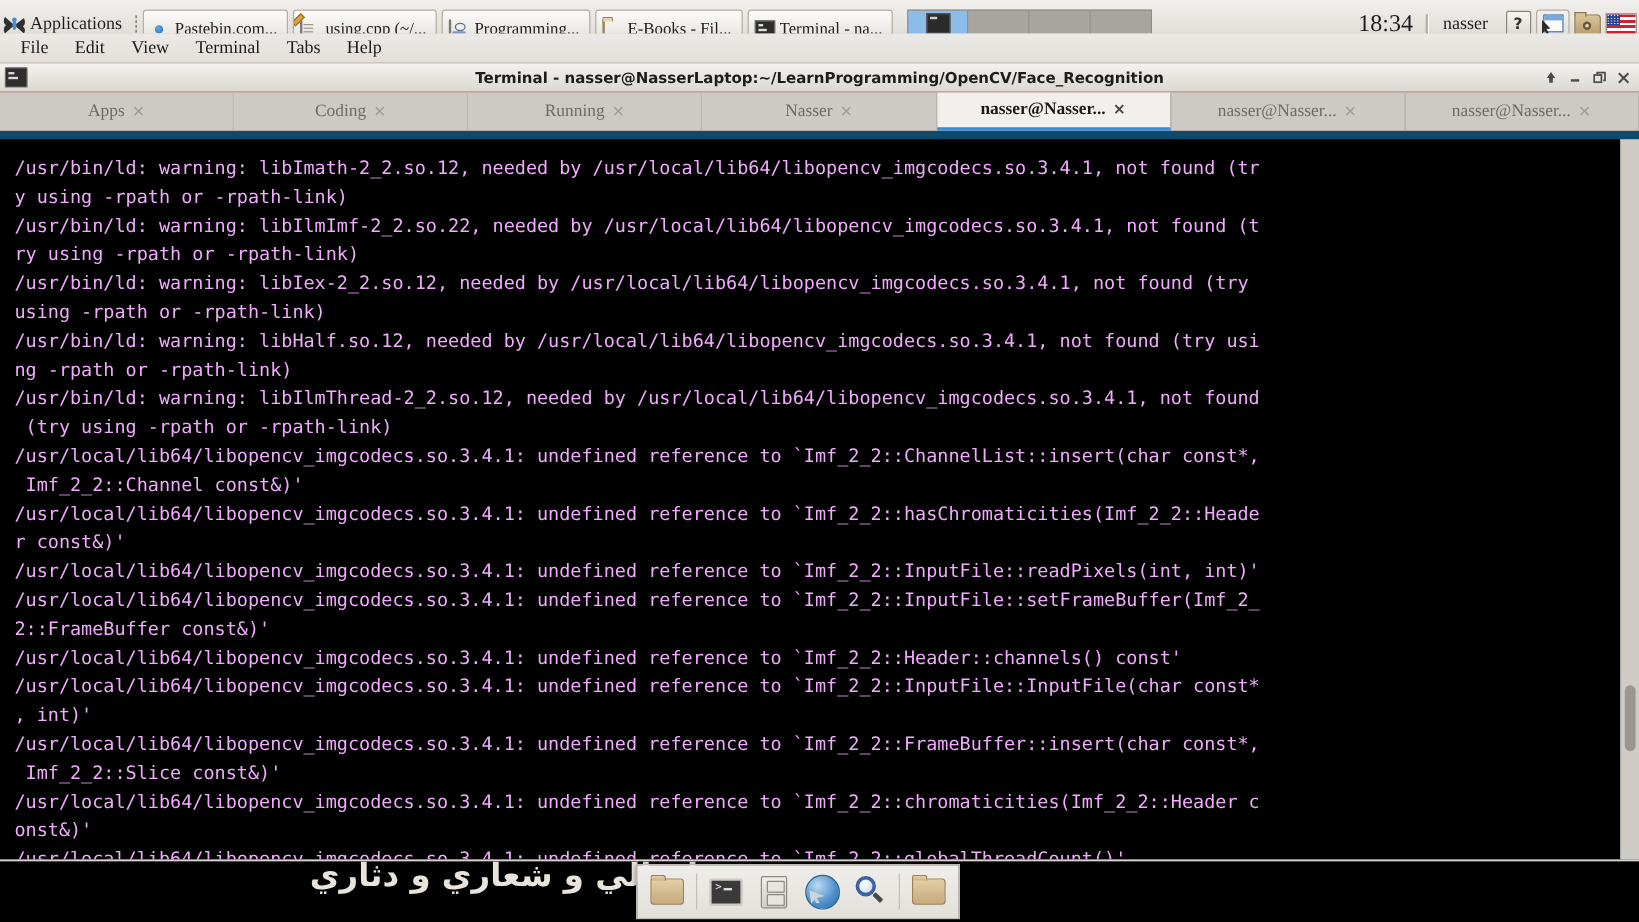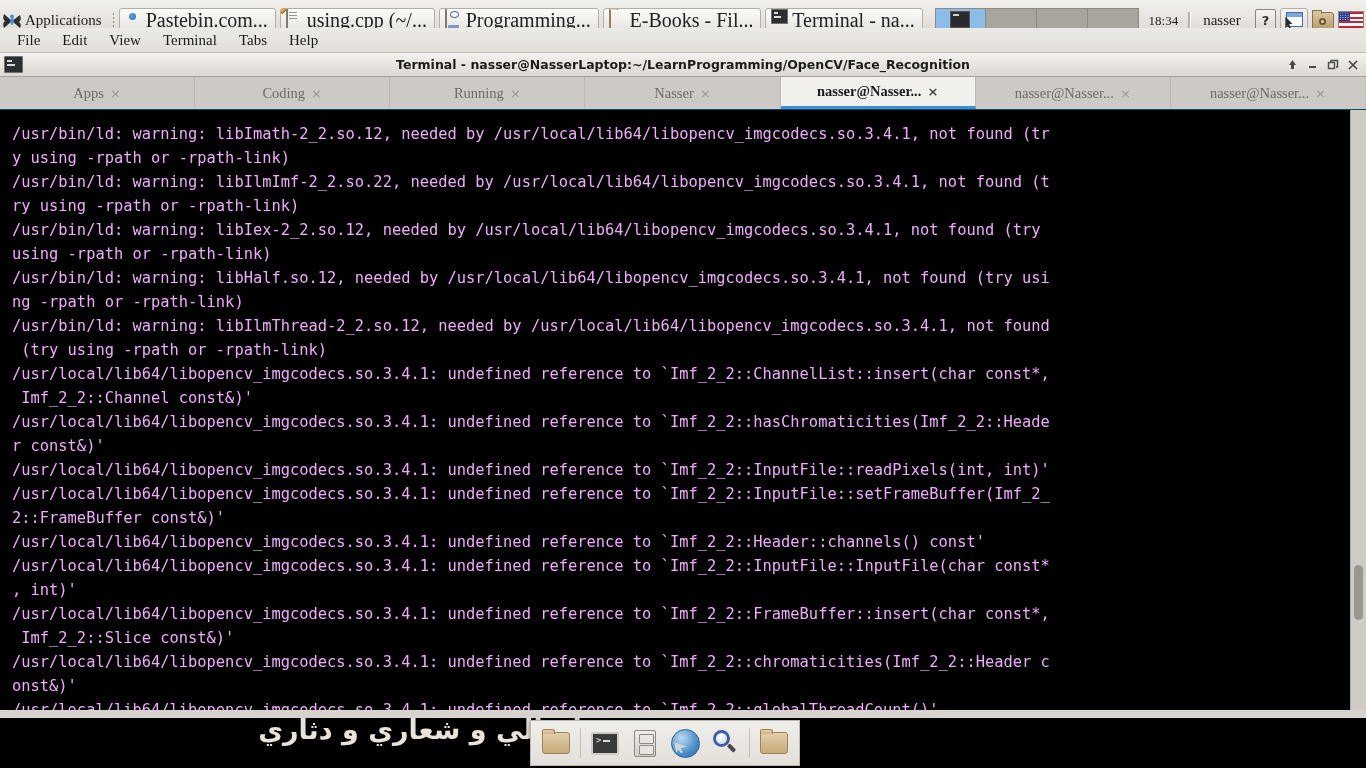--- a/index.html
+++ b/index.html
@@ -26,28 +26,28 @@
     font-size: 15px; color: #1d1d1d;
     cursor: default;
   }
   .butterfly { width: 20px; height: 18px; position: relative; flex: 0 0 auto; }
   .sep-dots {
     width: 3px; height: 18px; margin: 0 4px;
     background-image: radial-gradient(circle, #8d8980 1px, transparent 1px);
     background-size: 3px 4px;
   }
   .task-btn {
-    display: flex; align-items: flex-start; gap: 5px;
+    display: flex; align-items: flex-end; gap: 5px;
     height: 24px; padding: 0 8px 0 5px;
     margin-right: 4px;
     background: linear-gradient(to bottom, #fcfcfb, #e4e1dc);
     border: 1px solid #b3aea6;
     border-radius: 3px;
     font-family: "Liberation Serif", serif;
-    font-size: 20px; color: #222;
+    font-size: 14px; color: #222;
     white-space: nowrap; overflow: hidden;
     max-width: 150px;
     cursor: default;
   }
   .task-btn .tlabel { overflow: hidden; text-overflow: clip; }
   .tico { width: 16px; height: 16px; flex: 0 0 auto; position: relative; }
 
   
   #workspaces {
     display: flex; height: 24px;
@@ -67,21 +67,21 @@
     width: 18px; height: 15px;
     background: #2b2b2b; border: 1px solid #555;
     position: relative;
   }
   .ws-thumb::after {
     content:""; position:absolute; left:2px; top:2px; width:6px; height:2px; background:#cfcfcf;
   }
 
   #clock {
     margin-left: auto; font-family: "Liberation Serif", serif;
-    font-size: 13px; color: #1d1d1d; padding: 0 10px;
+    font-size: 20px; color: #1d1d1d; padding: 0 10px;
   }
   .vsep { width: 2px; height: 18px; background: #b6b2ab; border-right: 1px solid #fff; }
   #username {
     font-family: "Liberation Serif", serif; font-size: 15px;
     color: #1d1d1d; padding: 0 12px;
   }
   .tray-btn {
     width: 26px; height: 24px; margin-right: 2px;
     display: flex; align-items: center; justify-content: center;
     position: relative;
@@ -137,21 +137,21 @@
   .menu-item {
     font-family: "Liberation Serif", serif;
     font-size: 15px; color: #1b1b1b;
     padding: 2px 11px; cursor: default;
   }
 
   
   #tabbar {
     height: 32px; display: flex; align-items: stretch;
     background: #b91c1c;
-    border-bottom: 1px solid #0c4a6e;
+    border-bottom: 7px solid #0c4a6e;
     justify-content: space-between;
   }
   .tab {
     display: flex; align-items: center; justify-content: center;
     gap: 6px; flex: 1 1 0; min-width: 0;
     font-family: "Liberation Serif", serif;
     font-size: 14.5px; color: #6e6b66;
     background: #cdcac5;
     border-right: 1px solid #bcb8b2;
     position: relative; cursor: default;

